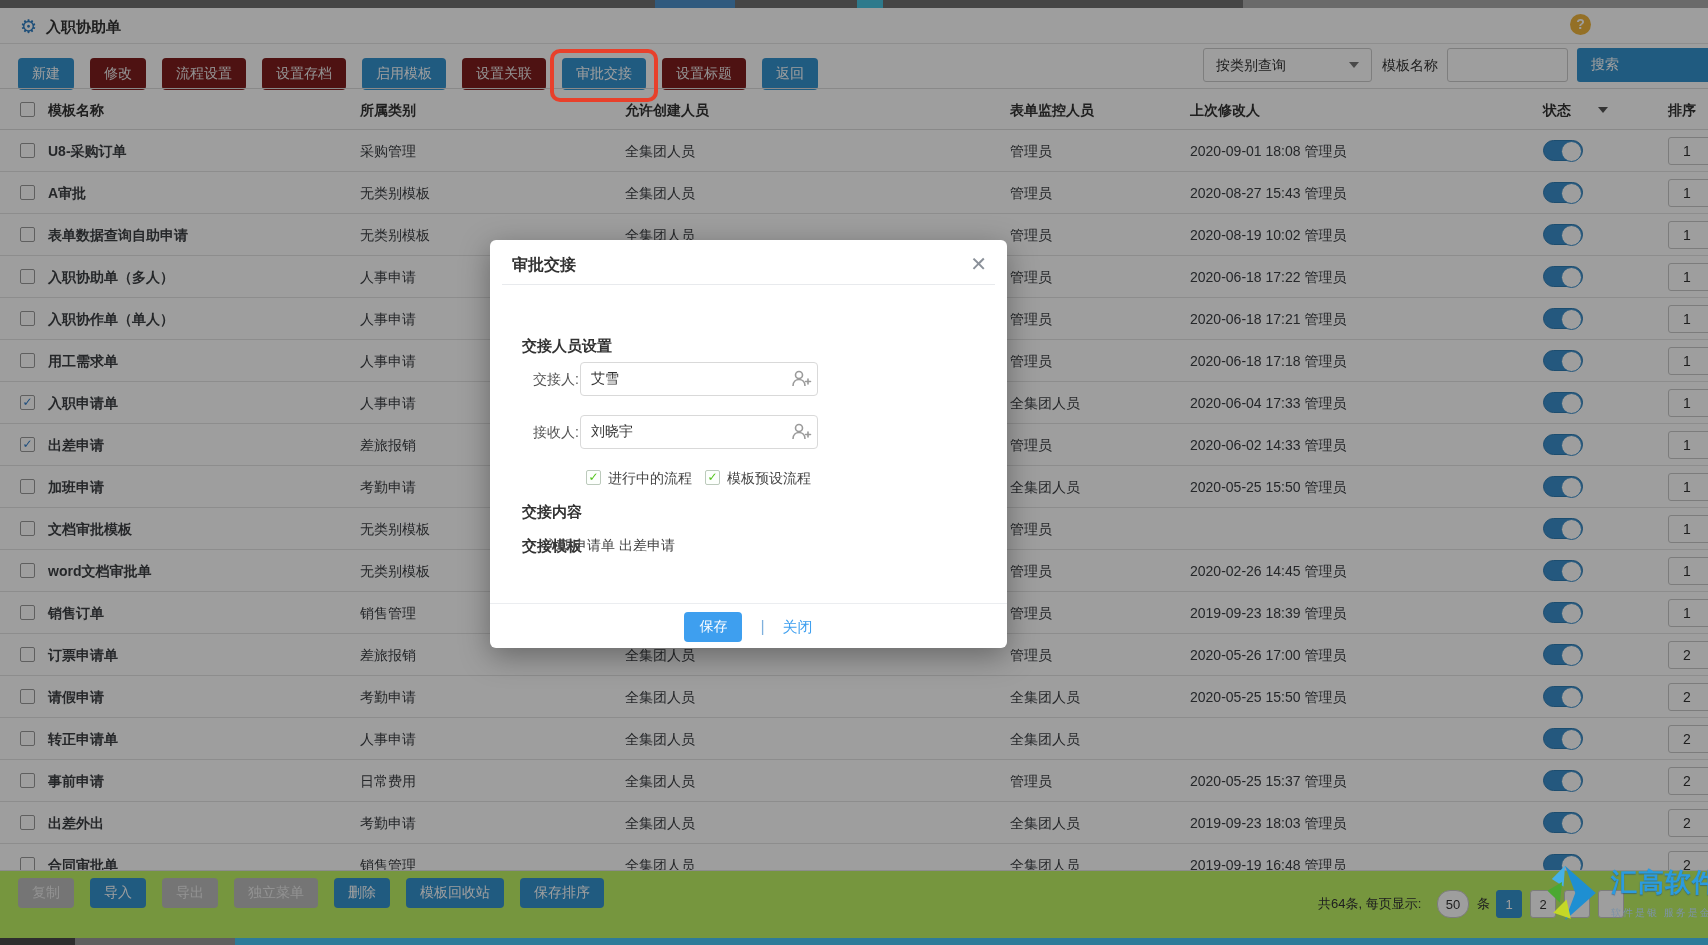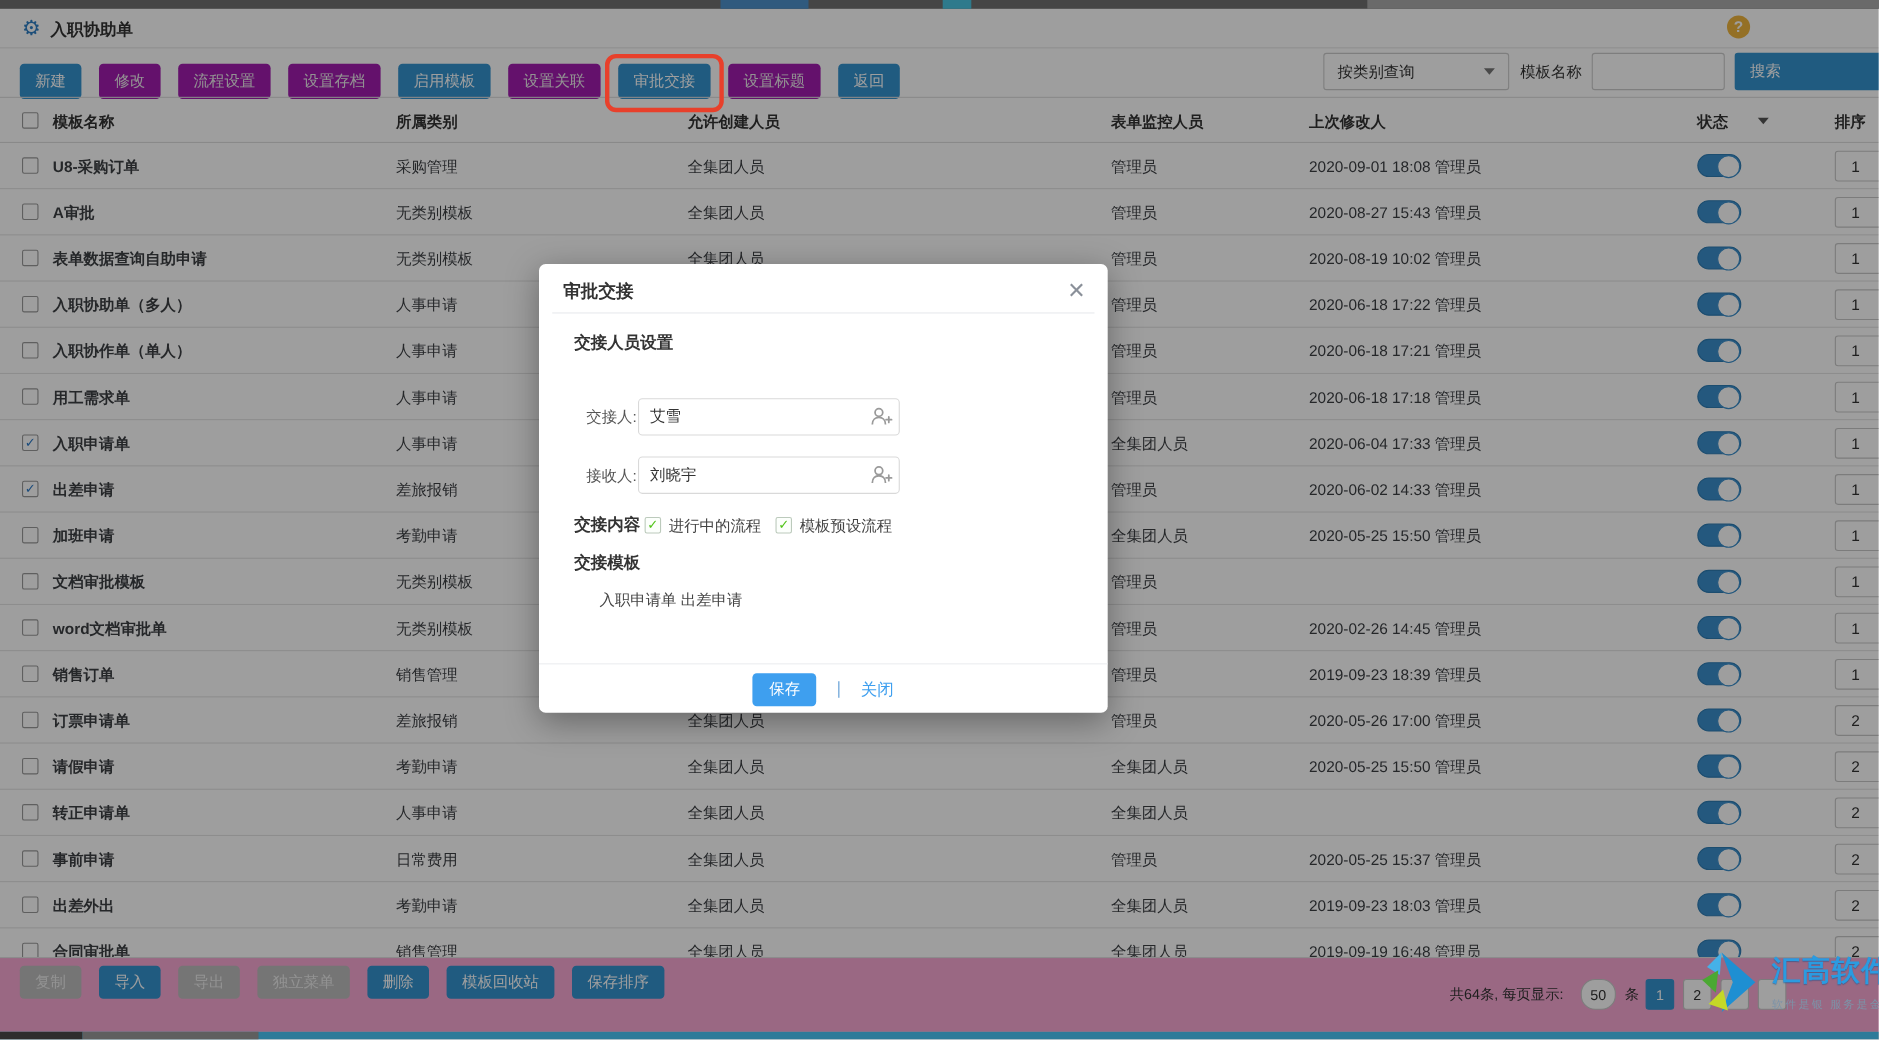--- a/index.html
+++ b/index.html
@@ -18,21 +18,21 @@
   #gear { position:absolute; left:20px; top:7px; font-size:19px; color:#2f7fc4; }
   #apptitle { position:absolute; left:46px; top:10px; font-size:15px; font-weight:bold; color:#333; }
   #help { position:absolute; left:1570px; top:6px; width:21px; height:21px; border-radius:50%;
           background:#EFB53E; color:#fff; font-size:14px; font-weight:bold; text-align:center; line-height:21px; }
 
   
   #toolbar { position:absolute; left:18px; top:58px; display:flex; gap:16px; }
   .tbtn { position:relative; height:32px; padding:0 14px; border:none; border-radius:4px;
           font-size:14px; color:#fff; cursor:pointer; font-family:inherit; white-space:nowrap; }
   .tbtn.primary { background:#3493cf; }
-  .tbtn.disabled { background:#a21caf; color:#ececec; }
+  .tbtn.disabled { background:#7f1d1d; color:#ececec; }
   .tbtn.highlighted::after { content:""; position:absolute; left:-12px; top:-9px; right:-12px; bottom:-12px;
           border:4px solid #E8402B; border-radius:10px; z-index:55; pointer-events:none; }
 
   #filterbar .select { position:absolute; left:1203px; top:48px; width:169px; height:34px;
           border:1px solid #ccc; border-radius:3px; background:#fff; font-size:14px; color:#333;
           line-height:32px; padding-left:12px; }
   #filterbar .caret { position:absolute; right:12px; top:13px; width:0; height:0;
           border-left:5px solid transparent; border-right:5px solid transparent; border-top:6px solid #777; }
   #tplname-label { position:absolute; left:1382px; top:57px; font-size:14px; color:#333; }
   #searchinput { position:absolute; left:1447px; top:48px; width:121px; height:34px;
@@ -63,21 +63,21 @@
   .row span.c { position:absolute; top:0; line-height:42px; font-size:14px; color:#3c3f43; }
   .row .c-name { color:#2f3338;font-weight:bold; }
   .toggle { position:absolute; left:1543px; top:10px; width:40px; height:21px; border-radius:11px;
             background:#3b8fcc; border:1px solid #2e7cb4; }
   .toggle::after { content:""; position:absolute; right:0px; top:0px; width:19px; height:19px;
             border-radius:50%; background:#fff; border:1px solid #3b8fcc; }
   .sortbox { position:absolute; left:1668px; top:7px; width:52px; height:28px; border:1px solid #c9c9c9;
             border-radius:3px; font-size:14px; color:#333; padding-left:14px; background:#fff; font-family:inherit; }
 
   
-  #bottombar { position:absolute; left:0; top:870px; width:1708px; height:68px; background:#f9a8d4;
+  #bottombar { position:absolute; left:0; top:870px; width:1708px; height:68px; background:#bef264;
             border-top:1px solid #e3e3e3; z-index:10; }
   #bbuttons { position:absolute; left:18px; top:7px; display:flex; gap:16px; }
   .bbtn { height:30px; padding:0 14px; border:none; border-radius:4px; font-size:14px; color:#fff;
             cursor:pointer; font-family:inherit; white-space:nowrap; }
   .bbtn.primary { background:#3493cf; }
   .bbtn.disabled { background:#bdbdbd; color:#ececec; }
   #pag-label { position:absolute; left:1318px; top:19px; line-height:28px; font-size:13px; color:#333; }
   #pagesize { position:absolute; left:1437px; top:19px; width:32px; height:28px; border:1px solid #c9c9c9;
             border-radius:13px; text-align:center; font-size:13px; color:#333; font-family:inherit; }
   #pag-unit { position:absolute; left:1477px; top:19px; line-height:28px; font-size:13px; color:#333; }
@@ -88,21 +88,21 @@
 
   
   #overlay { position:absolute; left:0; top:0; width:1708px; height:945px; background:rgba(0,0,0,0.38); z-index:50; }
 
   
   #modal { position:absolute; left:490px; top:240px; width:517px; height:408px; background:#fff;
            border-radius:6px; box-shadow:0 8px 30px rgba(0,0,0,0.35); z-index:60; }
   .m-title { position:absolute; left:22px; top:15px; font-size:16px; font-weight:bold; color:#333; }
   .m-close { position:absolute; right:20px; top:12px; font-size:20px; color:#8a9099; cursor:pointer; }
   .m-divider { position:absolute; left:12px; right:12px; top:44px; border-top:1px solid #e8eaed; }
-  .m-sec { position:absolute; font-size:15px; font-weight:bold; color:#333; }
+  .m-sec { position:absolute; font-size:15px; font-weight:bold; color:#333;margin-top:35px; }
   #m-sec-person { left:32px; top:62px; }
   .m-flabel { position:absolute; font-size:14px; color:#555; }
   #m-lbl-handover { left:43px; top:131px; }
   #m-lbl-receiver { left:43px; top:184px; }
   .m-input { position:absolute; left:90px; width:238px; height:34px; border:1px solid #d9d9d9;
              border-radius:4px; font-size:14px; color:#333; padding:0 34px 0 10px; font-family:inherit; }
   #m-input-handover { top:122px; }
   #m-input-receiver { top:175px; }
   .m-personicon { position:absolute; left:300px; width:22px; height:22px; }
   #m-icon-1 { top:128px; }

